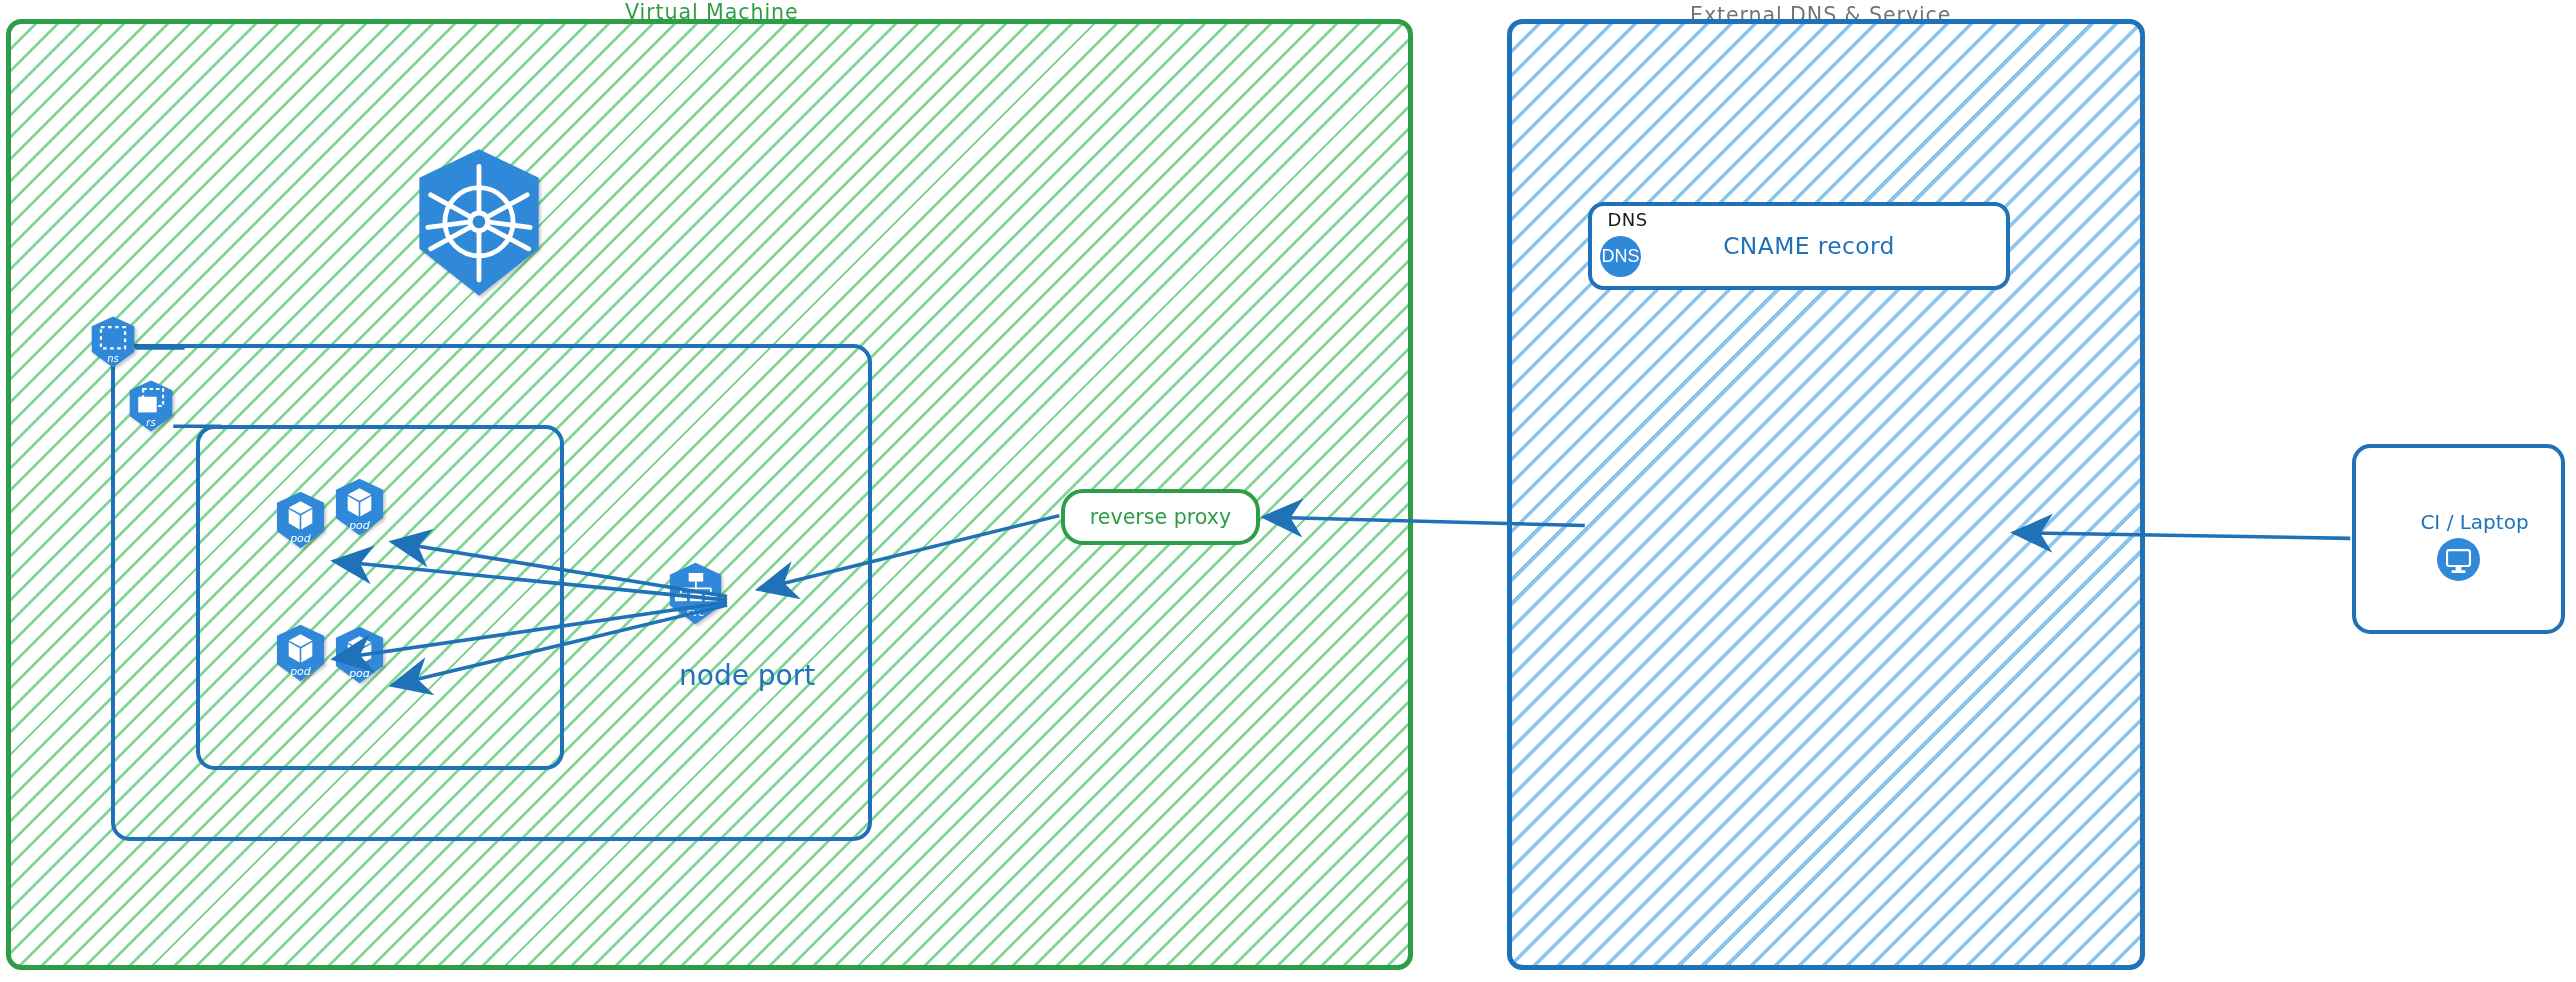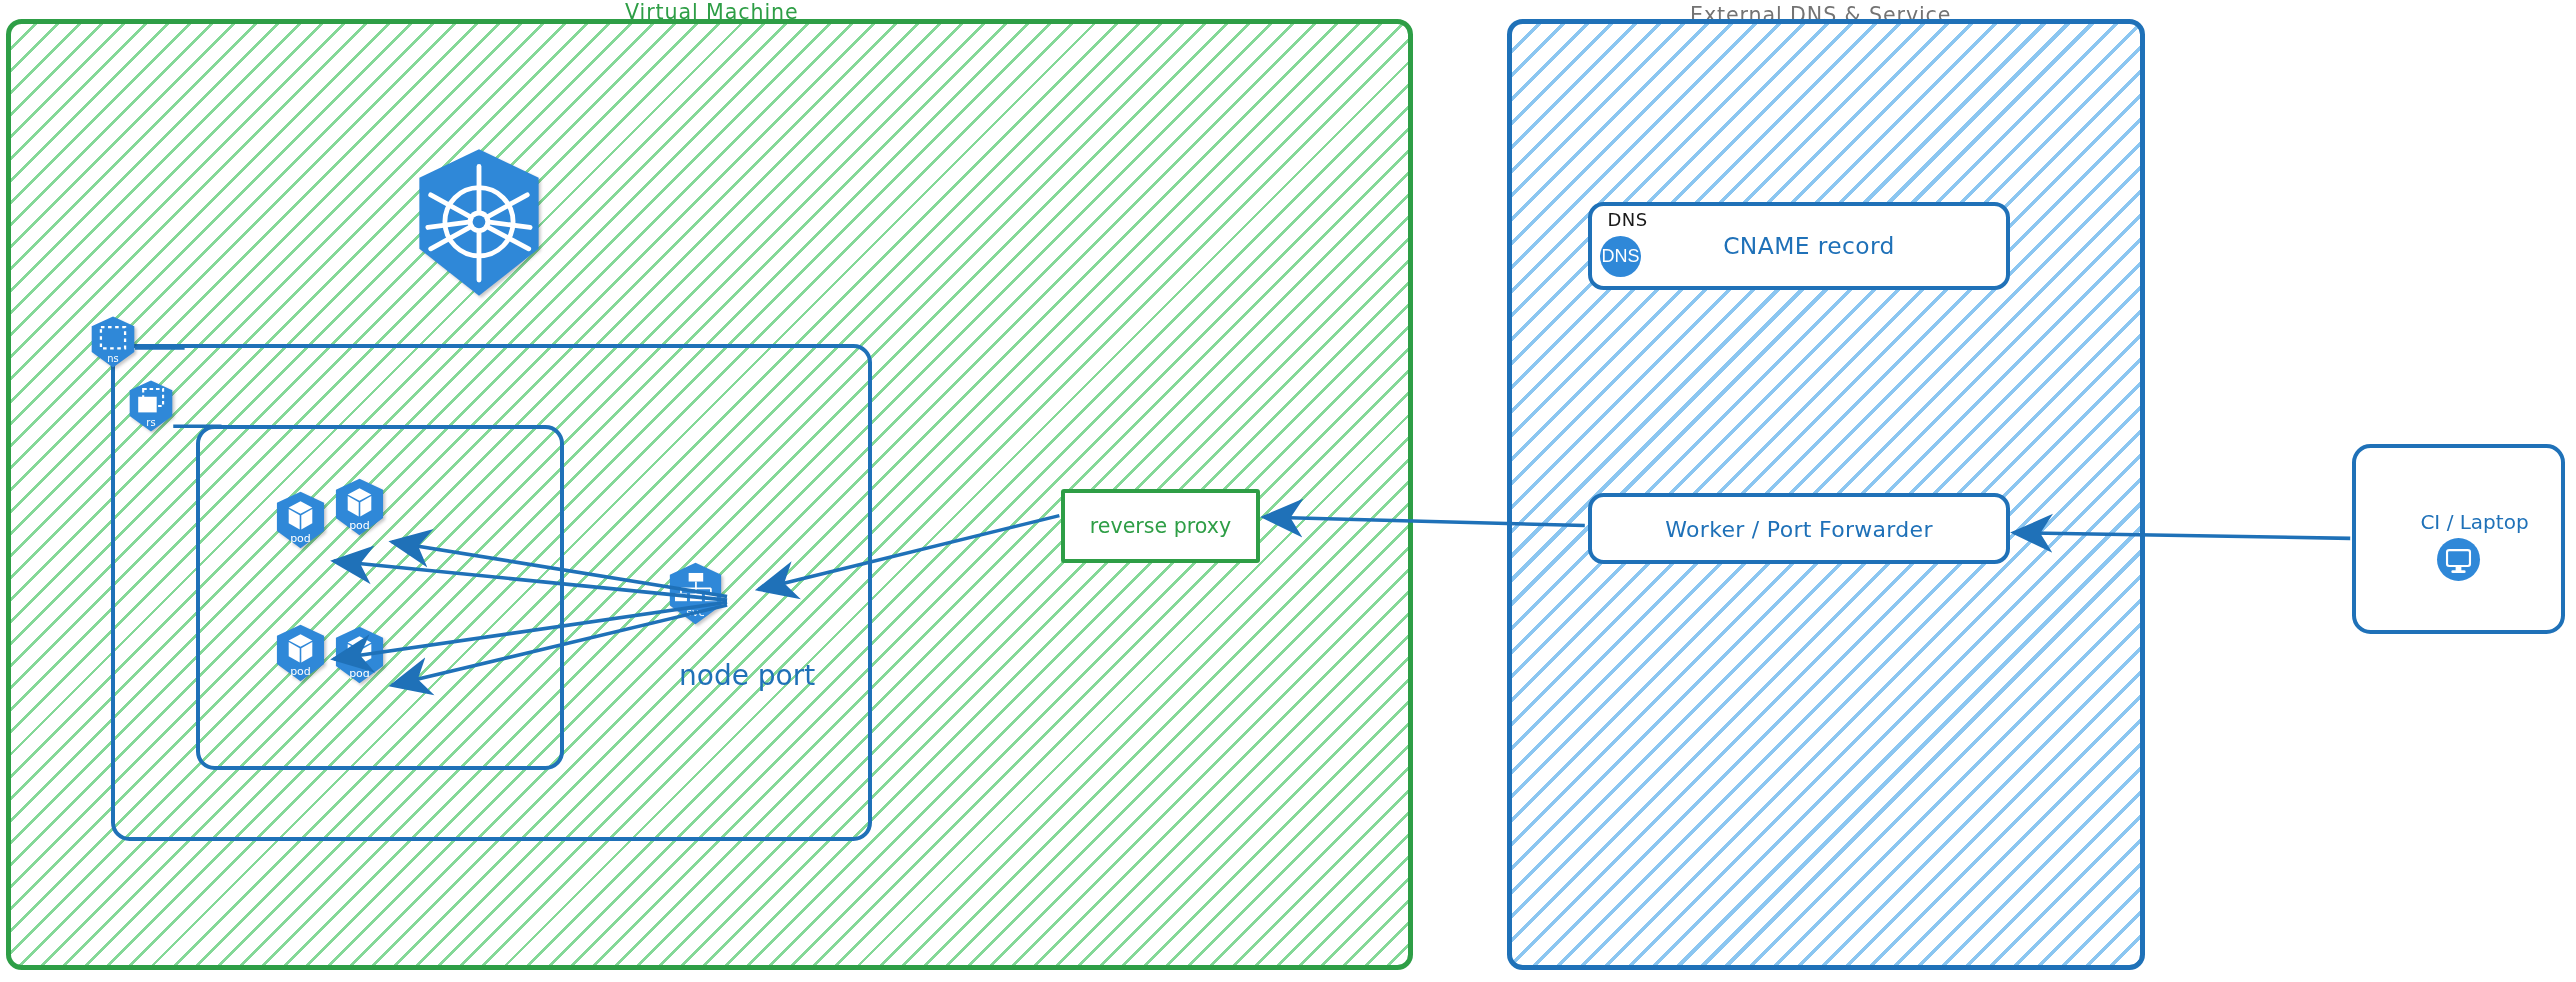--- a/index.html
+++ b/index.html
@@ -44,21 +44,21 @@
   .lbl-blue{color:#1f71b8;}
   .lbl-green{color:#2e9e46;}
 
   
   .free-text{position:absolute;white-space:nowrap;font-family:"DejaVu Sans",sans-serif;}
 
   
   #wires{position:absolute;left:0;top:0;width:2576px;height:983px;pointer-events:none;}
 
   
-  .k8s{position:absolute;}
+  .k8s{position:absolute;font-style:italic;}
   .k8s svg{display:block;filter:drop-shadow(2.1px 2.8px 1.4px rgba(0,0,0,.22));}
 
   .dns-chip{position:absolute;border-radius:50%;background:#2f88d8;
             display:flex;align-items:center;justify-content:center;}
   .dns-chip span{color:#fff;font-family:"Liberation Sans",sans-serif;font-weight:400;}
 
   .mon-chip{position:absolute;border-radius:50%;background:#2f88d8;}
 </style>
 </head>
 <body>
@@ -79,25 +79,22 @@
 
   <div class="box blue" style="left:1588px;top:202px;width:422px;height:88px;border-radius:15.6px;">
     <div class="free-text" style="left:15.6px;top:2.8px;font-size:18px;color:#1a1a1a;letter-spacing:0.4px;">DNS</div>
     <div class="box-label lbl-blue" style="font-size:23.4px;letter-spacing:0.4px;padding-left:20px;">CNAME record</div>
   </div>
 
   <div class="dns-chip" style="left:1600px;top:236px;width:41px;height:41px;">
     <span style="font-size:18px;">DNS</span>
   </div>
 
-  <div class="box blue" style="left:1588px;top:493px;width:422px;height:71px;border-radius:15.6px;">
-    <div class="box-label lbl-blue" style="font-size:22px;letter-spacing:0.3px;">Worker / Port Forwarder</div>
-  </div>
-
-  <div class="box green" style="left:1061px;top:489px;width:199px;height:74px;border-radius:3px;">
+
+  <div class="box green" style="left:1061px;top:489px;width:199px;height:56px;border-radius:22px;">
     <div class="box-label lbl-green" style="font-size:20.6px;">reverse proxy</div>
   </div>
 
   <div class="box blue" style="left:2352px;top:444px;width:213px;height:190px;border-radius:18.5px;">
     <div class="free-text lbl-blue" style="left:0;right:0;text-align:center;top:62px;width:213px;font-size:20px;padding-left:12px;">CI / Laptop</div>
   </div>
   <div class="mon-chip" style="left:2437px;top:538px;width:43px;height:43px;">
     <svg width="43" height="43" viewBox="0 0 60 60">
       <rect x="14" y="17" width="32" height="22" rx="3" fill="none" stroke="#fff" stroke-width="3"></rect>
       <rect x="26" y="39" width="8" height="8" fill="#fff"></rect>

